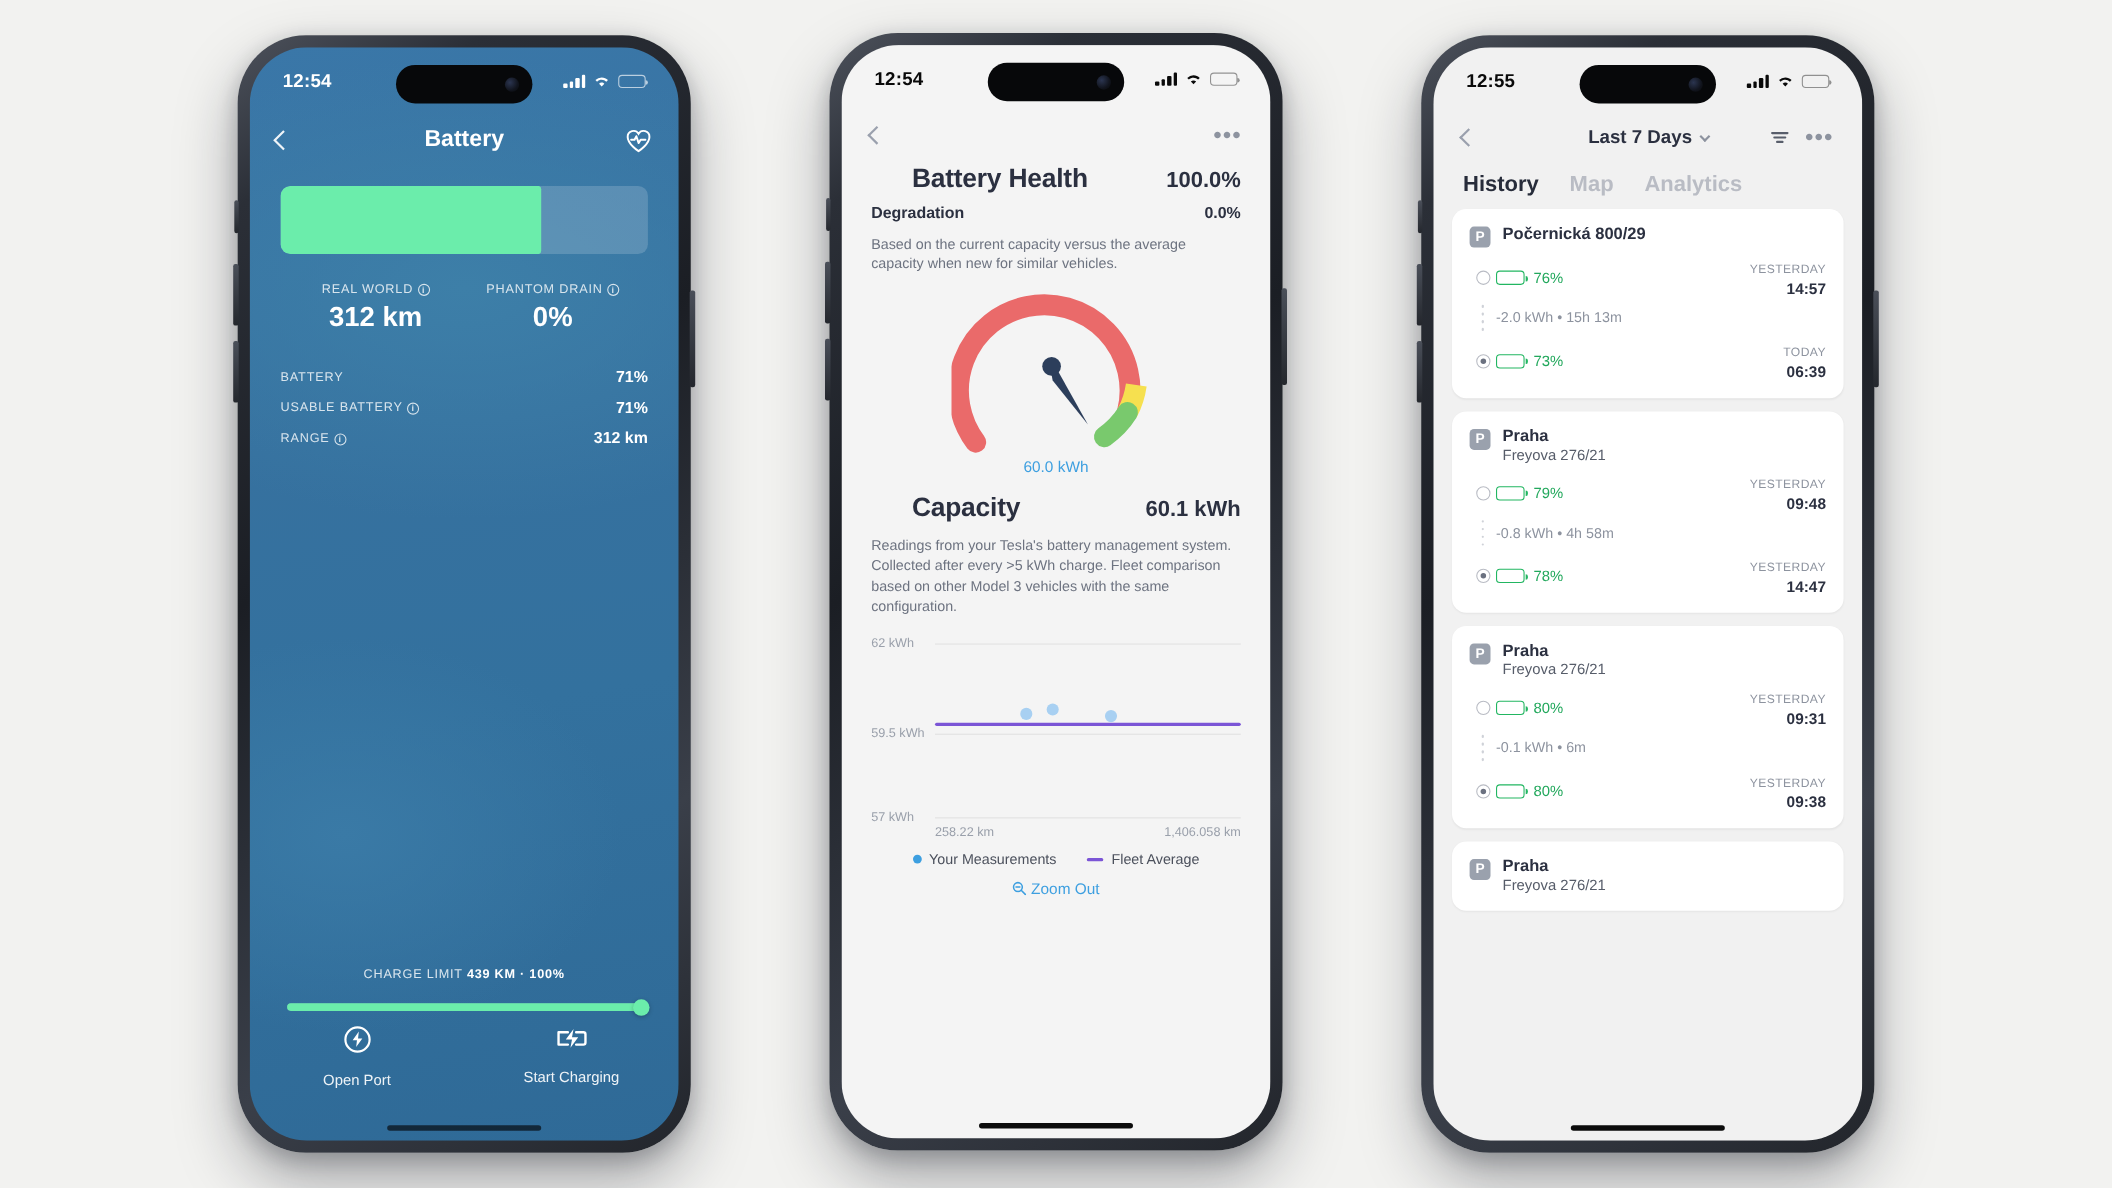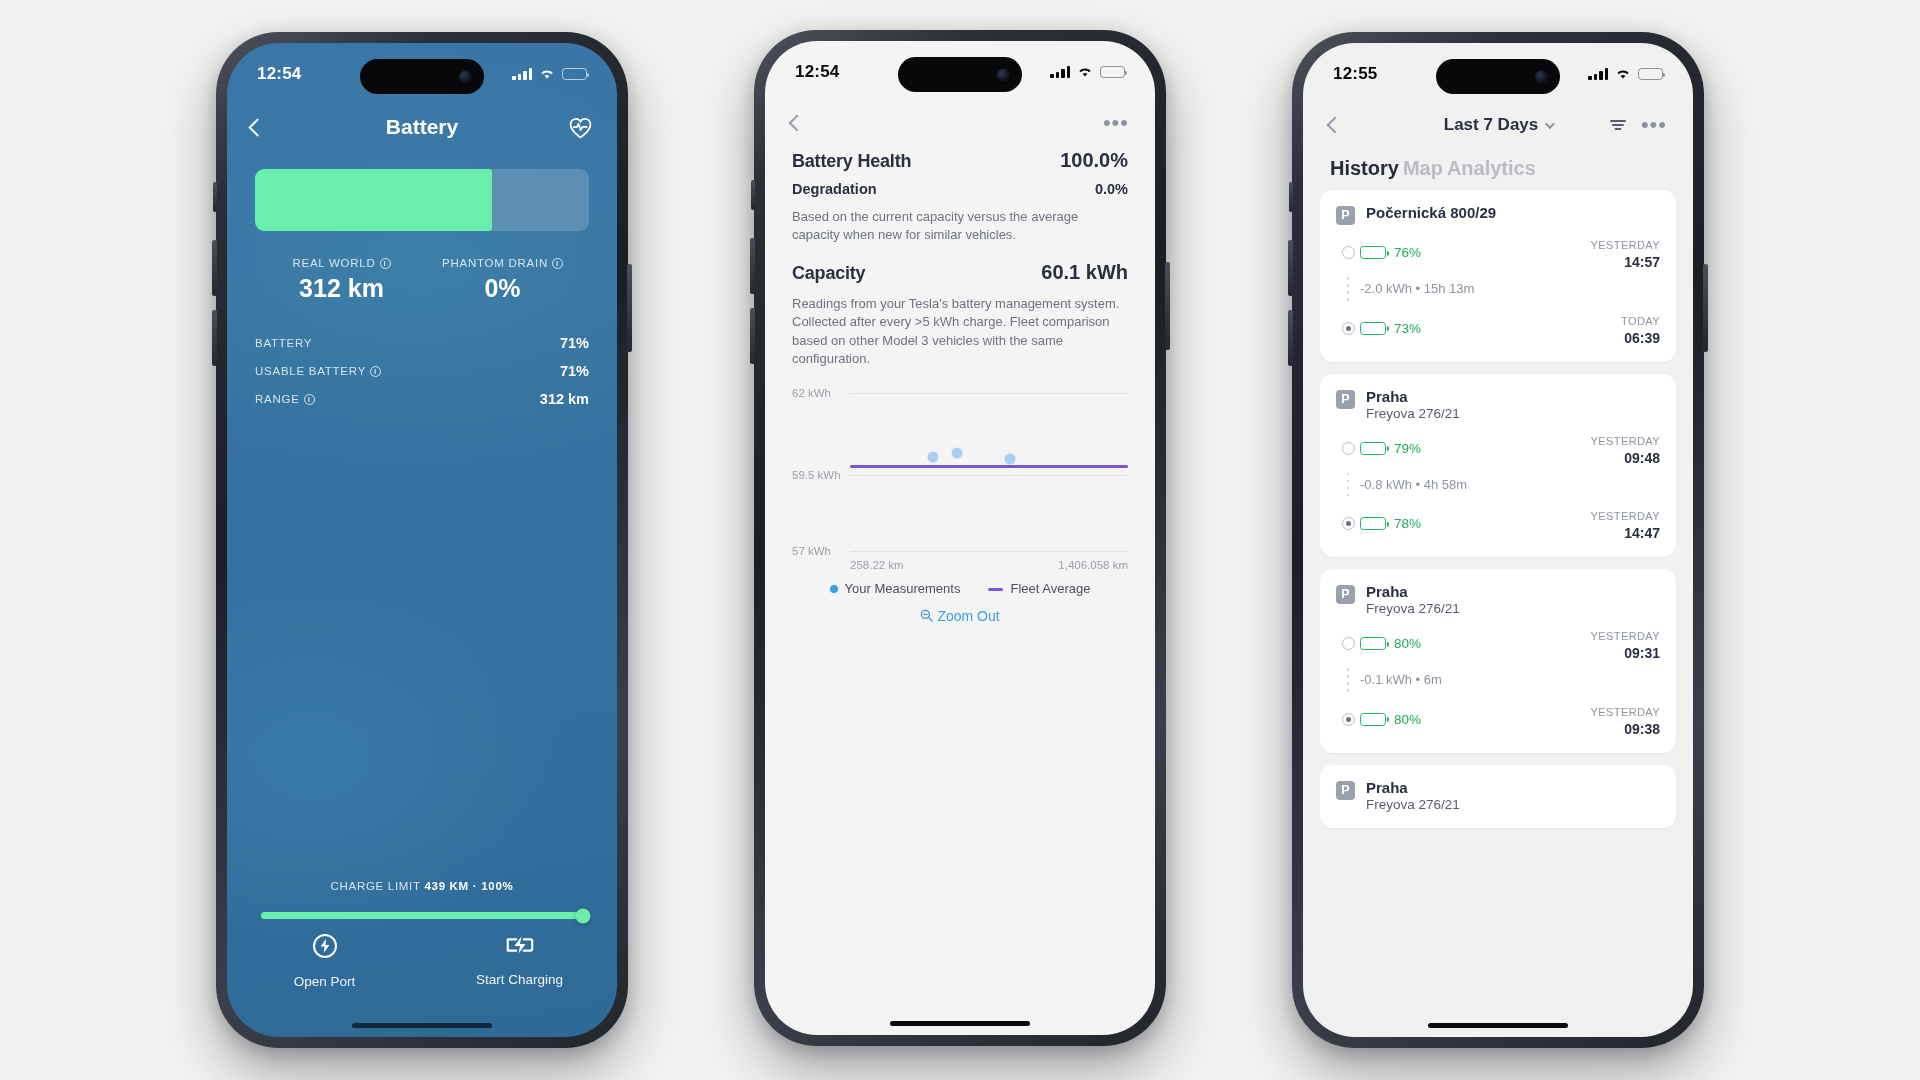--- a/index.html
+++ b/index.html
@@ -117,21 +117,21 @@
   .p2 .batt .fill { background:#0a0a0a; }
   .p2 .batt:after { background:rgba(0,0,0,.4); }
   .p2 .home-ind, .p3 .home-ind { background:#0c0c0c; }
 
   .navbar2 { height:52px; margin-top:56px; display:flex; align-items:center; justify-content:space-between; padding:0 26px; }
   .chev-back-d { width:12px; height:12px; border-left:2.4px solid #9aa0ad; border-bottom:2.4px solid #9aa0ad; transform:rotate(45deg); cursor:pointer; }
   .dots { color:#8d939f; font-size:22px; letter-spacing:1px; line-height:10px; cursor:pointer; }
 
   .sec { padding:0 27px; }
   .sec-head { display:flex; align-items:baseline; justify-content:space-between; }
-  .sec-title { font-size:18px; font-weight:700; letter-spacing:-.2px; }
+  .sec-title { font-size:24px; font-weight:700; letter-spacing:-.2px;margin-left:37px; }
   .sec-val { font-size:20px; font-weight:700; }
   .sub-row { display:flex; align-items:baseline; justify-content:space-between; margin-top:9px; }
   .sub-lbl { font-size:14.5px; font-weight:700; }
   .sub-val { font-size:14.5px; font-weight:700; }
   .desc { margin-top:11px; font-size:13px; line-height:1.42; color:#6d7380; }
 
   .gauge-wrap { margin-top:14px; display:flex; flex-direction:column; align-items:center; }
   .gauge-val { margin-top:-8px; font-size:14px; color:#3d9fe0; font-weight:500; }
 
   .chart { margin:14px 27px 0; position:relative; height:172px; }
@@ -153,21 +153,21 @@
   .p3 .wifi path { fill:#0a0a0a; }
   .p3 .batt { border:1.3px solid rgba(0,0,0,.4); }
   .p3 .batt .fill { background:#0a0a0a; }
   .p3 .batt:after { background:rgba(0,0,0,.4); }
 
   .navbar3 { height:52px; margin-top:56px; display:flex; align-items:center; padding:0 26px; position:relative; }
   .nav3-title { position:absolute; left:0; right:0; text-align:center; font-size:17px; font-weight:700; display:flex; align-items:center; justify-content:center; gap:7px; }
   .cdown { width:7px; height:7px; border-right:2px solid #8d939f; border-bottom:2px solid #8d939f; transform:rotate(45deg) translateY(-2px); }
   .nav3-right { margin-left:auto; display:flex; align-items:center; gap:14px; z-index:2; }
 
-  .tabs { display:flex; gap:4px; padding:6px 27px 10px; }
+  .tabs { display:flex; gap:28px; padding:6px 27px 10px; }
   .tab { font-size:20px; font-weight:700; color:#b9bcc4; cursor:pointer; }
   .tab.active { color:#272c3a; }
 
   .cards { padding:0 17px; display:flex; flex-direction:column; gap:12px; }
   .card { background:#fff; border-radius:13px; padding:14px 16px 16px; box-shadow:0 1px 2px rgba(0,0,0,.05); }
   .card-head { display:flex; align-items:flex-start; gap:11px; }
   .pico { width:19px; height:19px; border-radius:4px; background:#9aa1ad; color:#fff; font-size:12.5px; font-weight:700; text-align:center; line-height:19px; flex:0 0 auto; margin-top:2px; }
   .c-title { font-size:15px; font-weight:700; }
   .c-sub { font-size:13.5px; color:#565c69; margin-top:1px; }
 
@@ -347,20 +347,30 @@
             <span class="sec-title">Battery Health</span>
             <span class="sec-val">100.0%</span>
           </div>
           <div class="sub-row">
             <span class="sub-lbl">Degradation</span>
             <span class="sub-val">0.0%</span>
           </div>
           <div class="desc">Based on the current capacity versus the average capacity when new for similar vehicles.</div>
         </div>
 
+        <div class="gauge-wrap">
+          <svg width="190" height="160" viewBox="0 0 190 160">
+            <path d="M22 138 A 78 78 0 1 1 160 110" fill="none" stroke="#ea6a6a" stroke-width="19" stroke-linecap="round"></path>
+            <path d="M168 86 A 78 78 0 0 1 160 111" fill="none" stroke="#f6e04f" stroke-width="19"></path>
+            <path d="M160 111 A 78 78 0 0 1 139 133" fill="none" stroke="#79c96d" stroke-width="19" stroke-linecap="round"></path>
+            <path d="M88 62 L 96 72 L 124 122 L 92 82 Z" fill="#2c3e5b"></path>
+            <circle cx="91" cy="69" r="8.5" fill="#2c3e5b"></circle>
+          </svg>
+          <div class="gauge-val">60.0 kWh</div>
+        </div>
 
         <div class="sec" style="margin-top:16px">
           <div class="sec-head">
             <span class="sec-title">Capacity</span>
             <span class="sec-val">60.1 kWh</span>
           </div>
           <div class="desc">Readings from your Tesla's battery management system. Collected after every &gt;5 kWh charge. Fleet comparison based on other Model 3 vehicles with the same configuration.</div>
         </div>
 
         <div class="chart">

